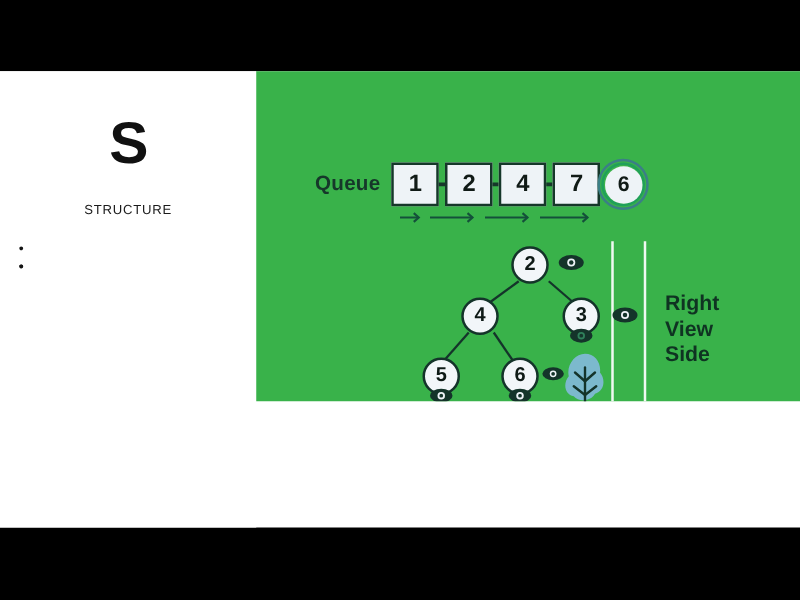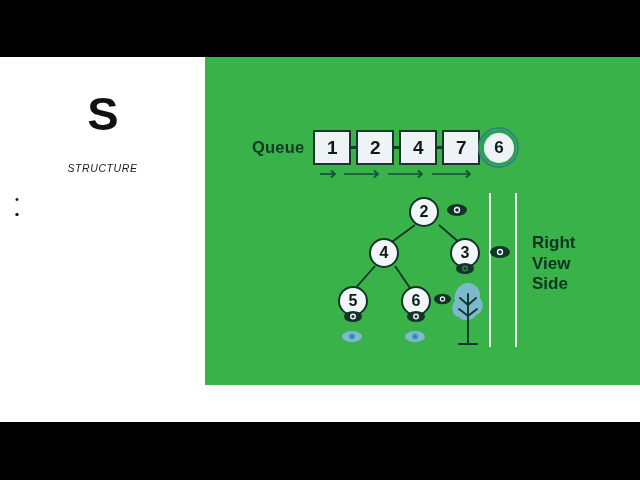--- a/index.html
+++ b/index.html
@@ -54,21 +54,20 @@
   }
   #section-label {
     position: absolute;
     left: 0;
     top: 105px;
     width: 205px;
     text-align: center;
     font-size: 10.5px;
     letter-spacing: 0.6px;
     color: #1a1a1a;
-    font-style: italic;
   }
   #bullet-list {
     position: absolute;
     left: 14px;
     top: 134px;
     width: 186px;
     margin: 0;
     padding: 0;
     list-style: none;
   }
@@ -87,21 +86,21 @@
     font-size: 11.3px;
     line-height: 1.48;
     color: #141414;
   }
   
   #right-panel {
     position: absolute;
     left: 205px;
     top: 0;
     width: 435px;
-    height: 328px;
+    height: 264px;
     background: #39b24a;
     overflow: hidden;
   }
   
   #queue-row {
     position: absolute;
     left: 47px;
     top: 70px;
     display: flex;
     align-items: center;

